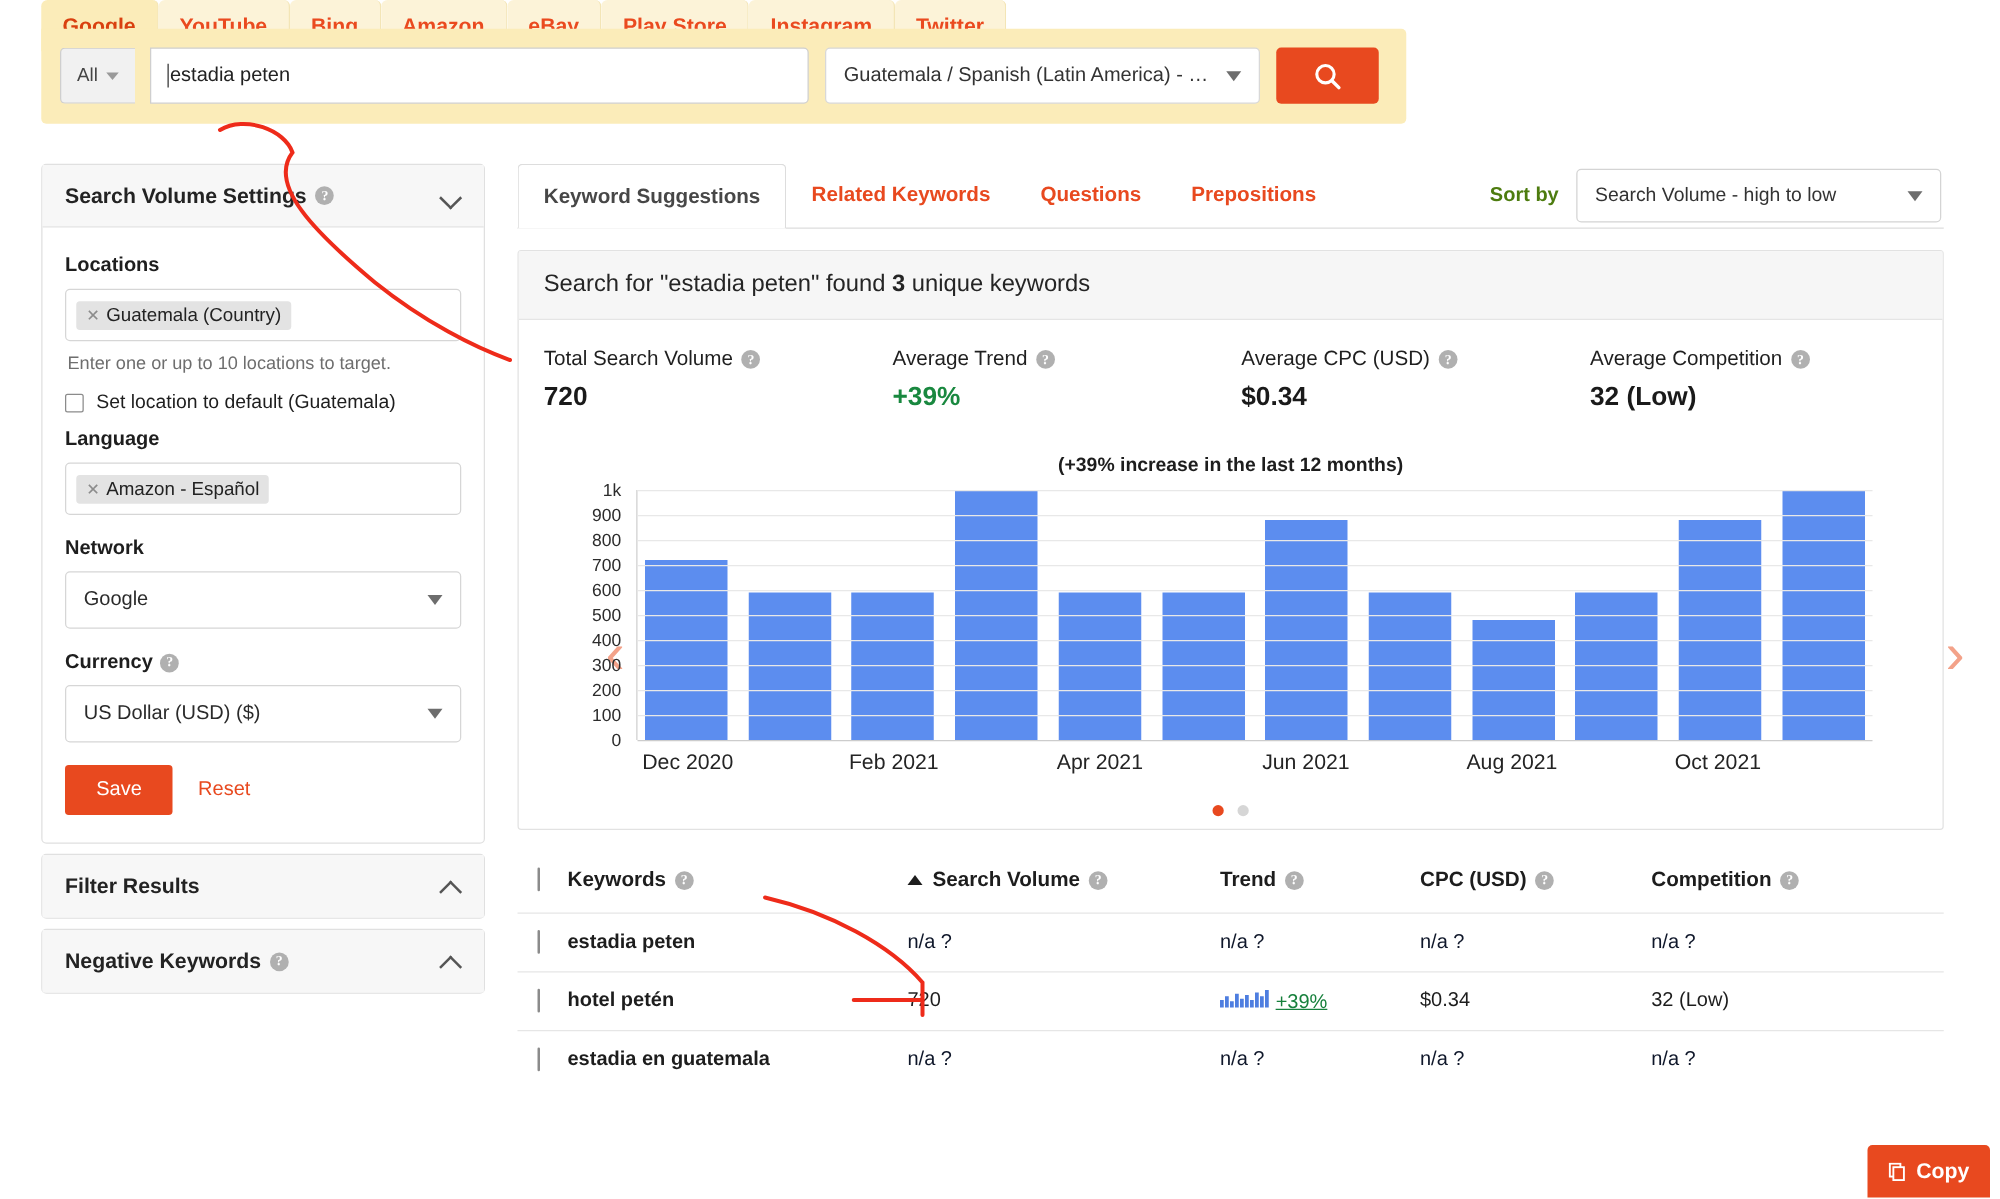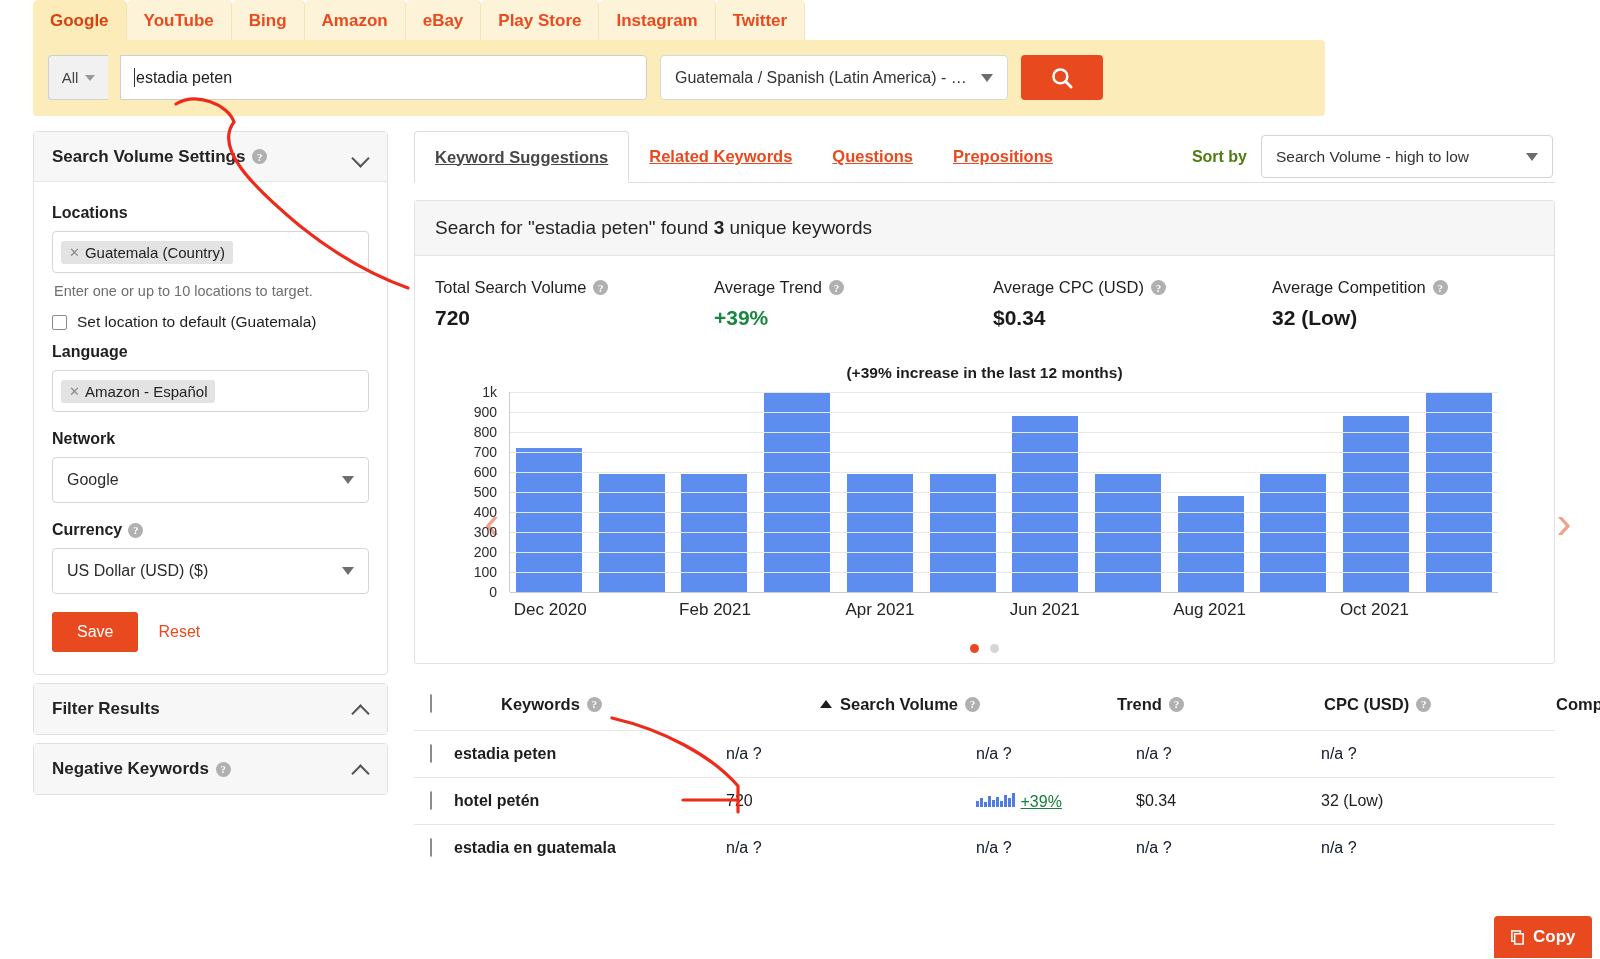--- a/index.html
+++ b/index.html
@@ -24,22 +24,22 @@
     font-size: 17px; font-weight: bold;
     color: #ea4a1f;
     background: #fcf3d8;
     border-radius: 5px 5px 0 0;
     cursor: pointer;
     border-right: 1px solid #f3e5b6;
   }
   .engine-tab.active { background: #fbecb9; color: #d9400f; }
 
   .search-band {
-    position: absolute; left: 33px; top: 40px;
-    width: 1292px; height: 76px;
+    position: absolute; left: 33px; top: 23px;
+    width: 1092px; height: 76px;
     background: #fbecb9;
     border-radius: 0 4px 4px 4px;
   }
   .search-inner {
     position: absolute; left: 15px; top: 15px;
     display: flex; align-items: center; gap: 13px;
   }
   .all-select {
     width: 60px; height: 45px;
     background: #f1f1f1;
@@ -174,21 +174,20 @@
   .tabbar {
     display: flex; align-items: center;
     border-bottom: 1px solid #ddd;
     height: 52px;
   }
   .ktab {
     padding: 4px 20px; height: 52px;
     display: flex; align-items: center;
     font-size: 16.5px; font-weight: bold; color: #e8491f;
     cursor: pointer;
-    text-decoration: underline;
   }
   .ktab.active {
     color: #474747; background: #fff;
     border: 1px solid #ddd; border-bottom: 1px solid #fff;
     border-radius: 4px 4px 0 0; margin-bottom: -1px;
   }
   .sortwrap {
     margin-left: auto; display: flex; align-items: center; gap: 14px;
     padding-right: 2px;
   }
@@ -270,21 +269,21 @@
   }
   .dots {
     display: flex; justify-content: center; gap: 11px; margin-top: 20px;
   }
   .dot { width: 9px; height: 9px; border-radius: 50%; background: #d6d6d6; cursor: pointer; }
   .dot.on { background: #e8491f; }
 
   
   .ktable { margin-top: 14px; width: 1141px; }
   .trow { display: flex; align-items: center; border-top: 1px solid #e6e6e6; }
-  .trow.head { border-top: none; height: 52px; gap: 47px; }
+  .trow.head { border-top: none; height: 52px; }
   .trow.body { height: 47px; }
   .c-check { width: 40px; padding-left: 16px; flex: none; }
   .c-kw { width: 272px; flex: none; }
   .c-sv { width: 250px; flex: none; }
   .c-tr { width: 160px; flex: none; }
   .c-cpc { width: 185px; flex: none; }
   .c-cmp { width: 200px; flex: none; }
   .th {
     font-size: 16.5px; font-weight: bold; color: #1d1d1d;
     display: flex; align-items: center; gap: 7px;

